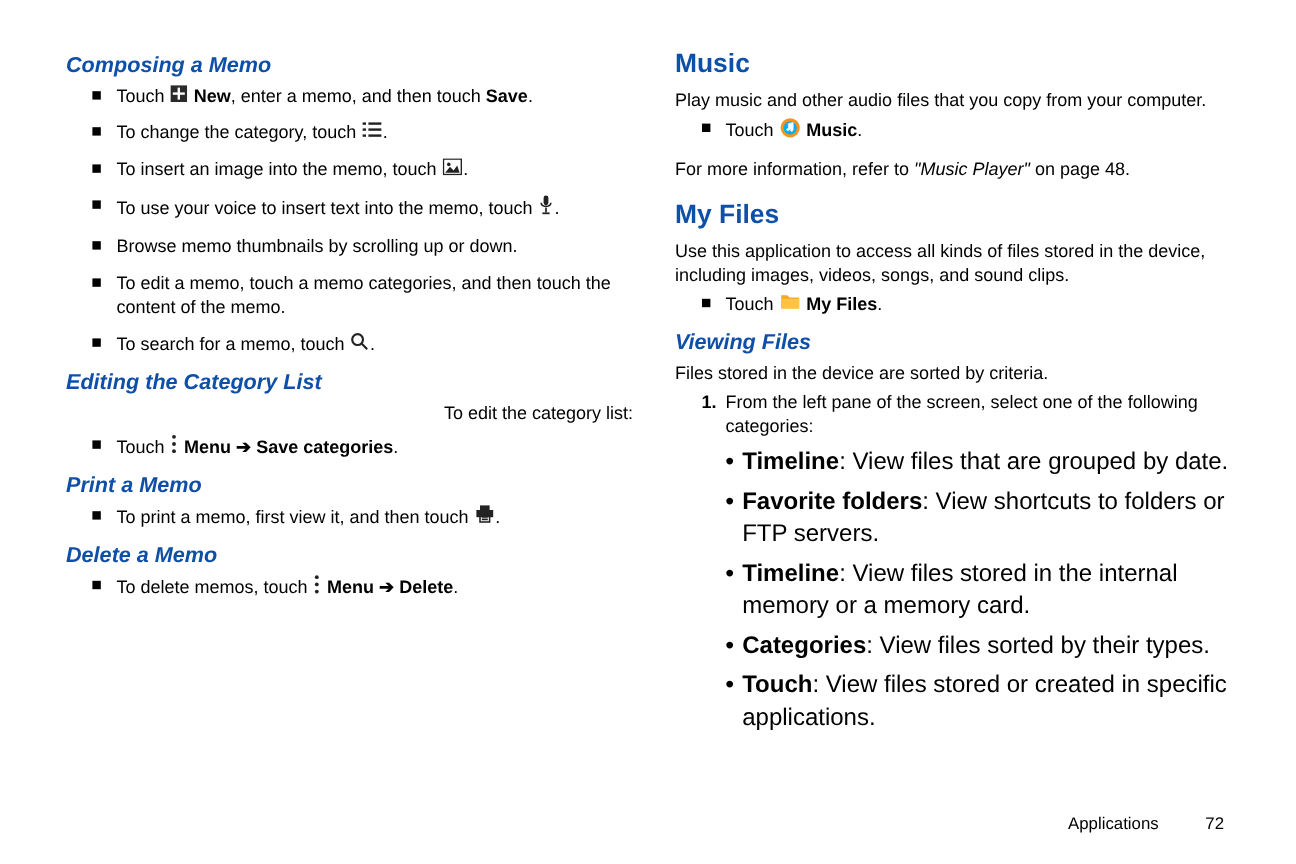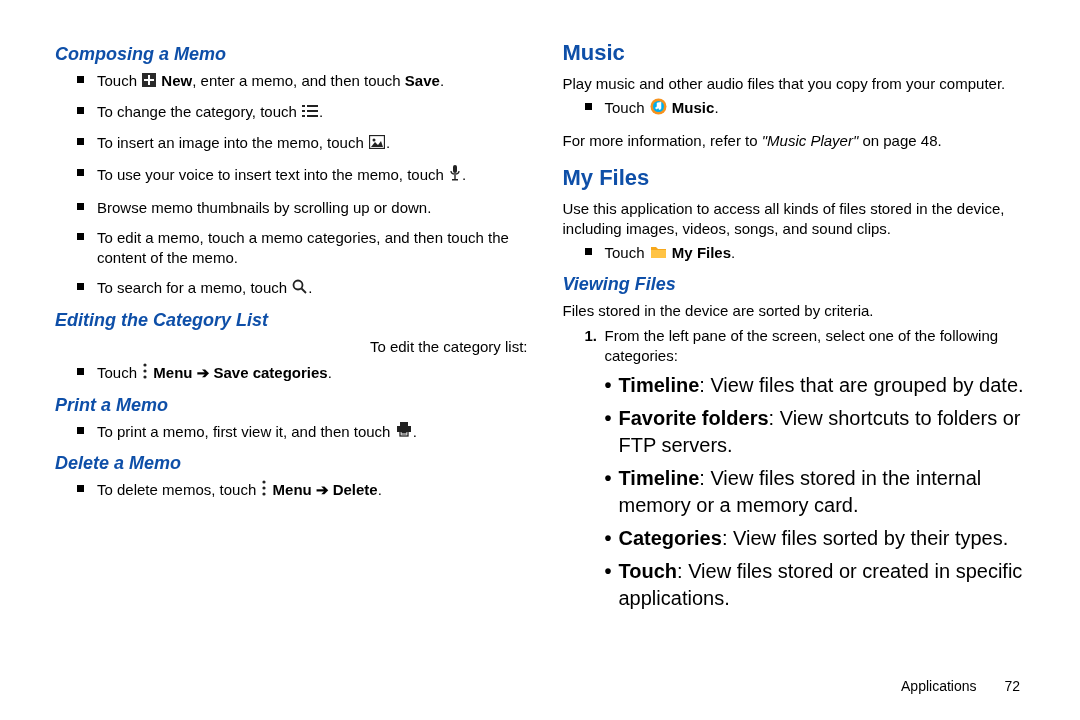--- a/index.html
+++ b/index.html
@@ -92,21 +92,21 @@
       display: inline-block;
       vertical-align: middle;
       margin: 0 1px;
     }
     .footer {
       position: absolute;
       bottom: 26px;
       right: 60px;
       font-size: 14px;
     }
-    .footer .pgnum { margin-left: 24px; }
+    .footer .pgnum { margin-left: 35px; }
     .arrow { font-family: Arial; }
   </style>
 </head>
 <body>
 
 <div class="columns">
   <div class="col">
 
     <h3 class="blue-sub">Composing a Memo</h3>
     <ul class="squares">

